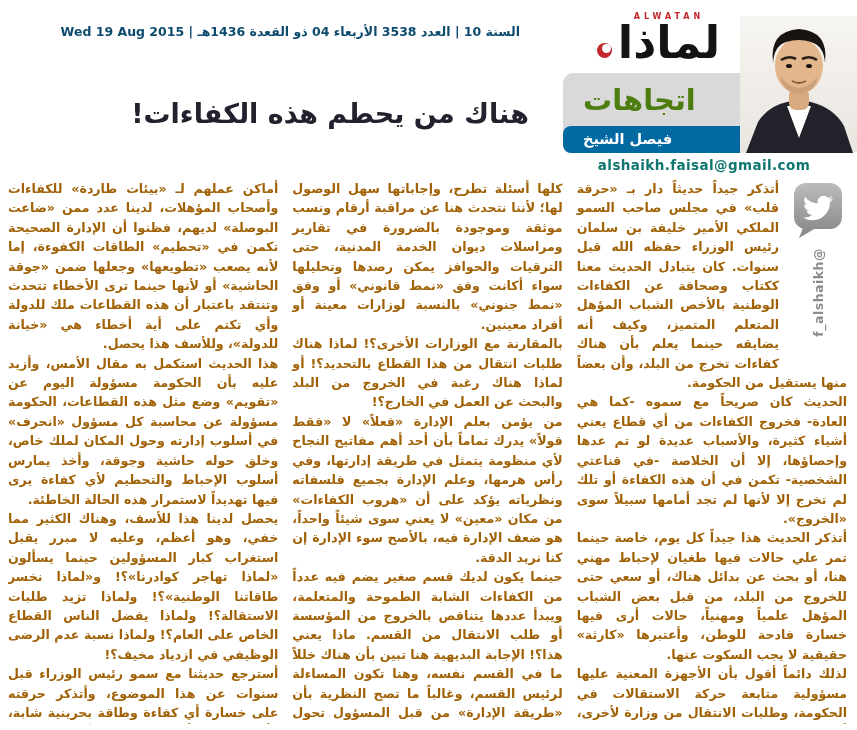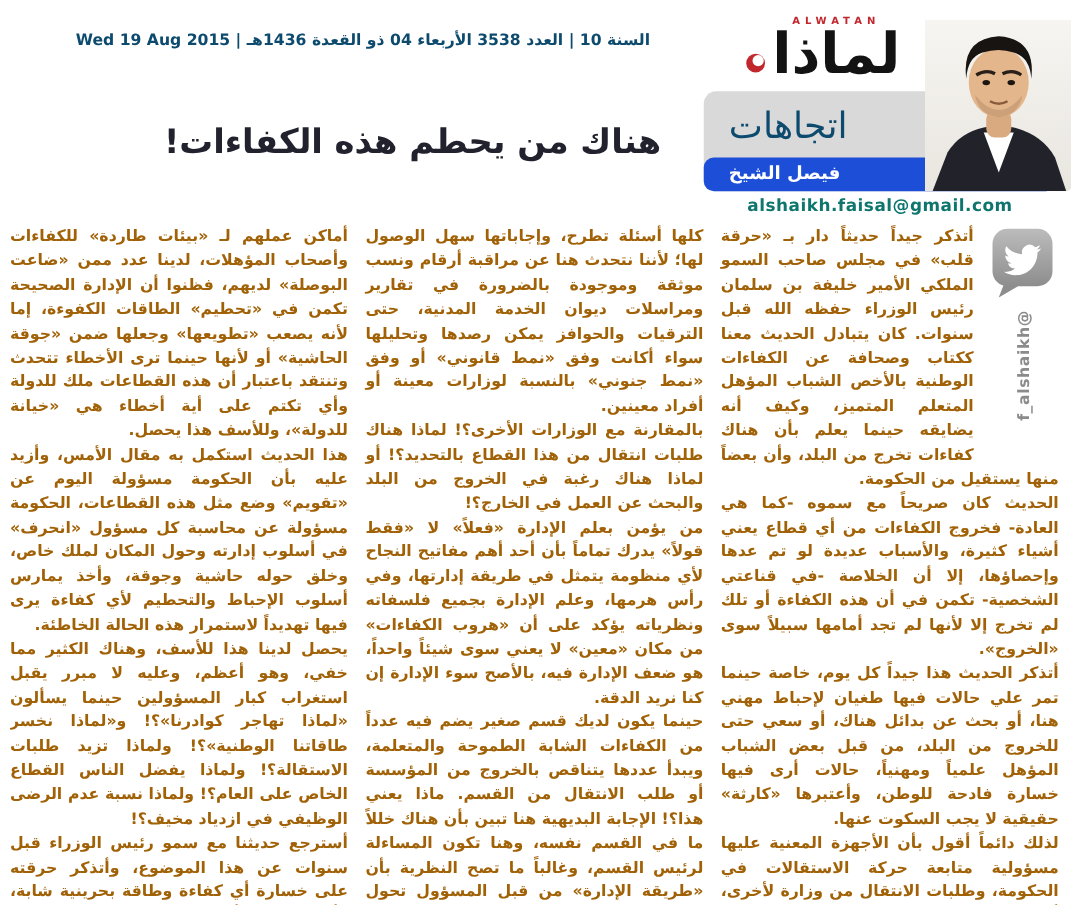--- a/index.html
+++ b/index.html
@@ -46,26 +46,26 @@
     width: 9px; height: 9px; border-radius: 50%; background: #fff;
   }
 
   .column-box {
     position: absolute; top: 73px; left: 563px;
     width: 282px; height: 80px;
     background: #d9d9d9; border-radius: 10px;
   }
   .column-name {
     position: absolute; top: 10px; left: 20px;
-    font-size: 29px; font-weight: normal; color: #0c4a6e;
+    font-size: 29px; font-weight: bold; color: #4d7c0f;
     direction: rtl;
   }
   .author-bar {
     position: absolute; bottom: 0; left: 0; width: 100%; height: 27px;
-    background: #1d4ed8; border-radius: 8px;
+    background: #0369a1; border-radius: 8px;
     color: #ffffff; font-size: 14.5px; font-weight: bold;
     line-height: 26px; padding: 0 20px;
     direction: rtl; text-align: left;
   }
 
   .photo {
     position: absolute; top: 16px; left: 740px;
     width: 117px; height: 137px; z-index: 3;
     border-radius: 0 0 4px 0; overflow: hidden;
   }

